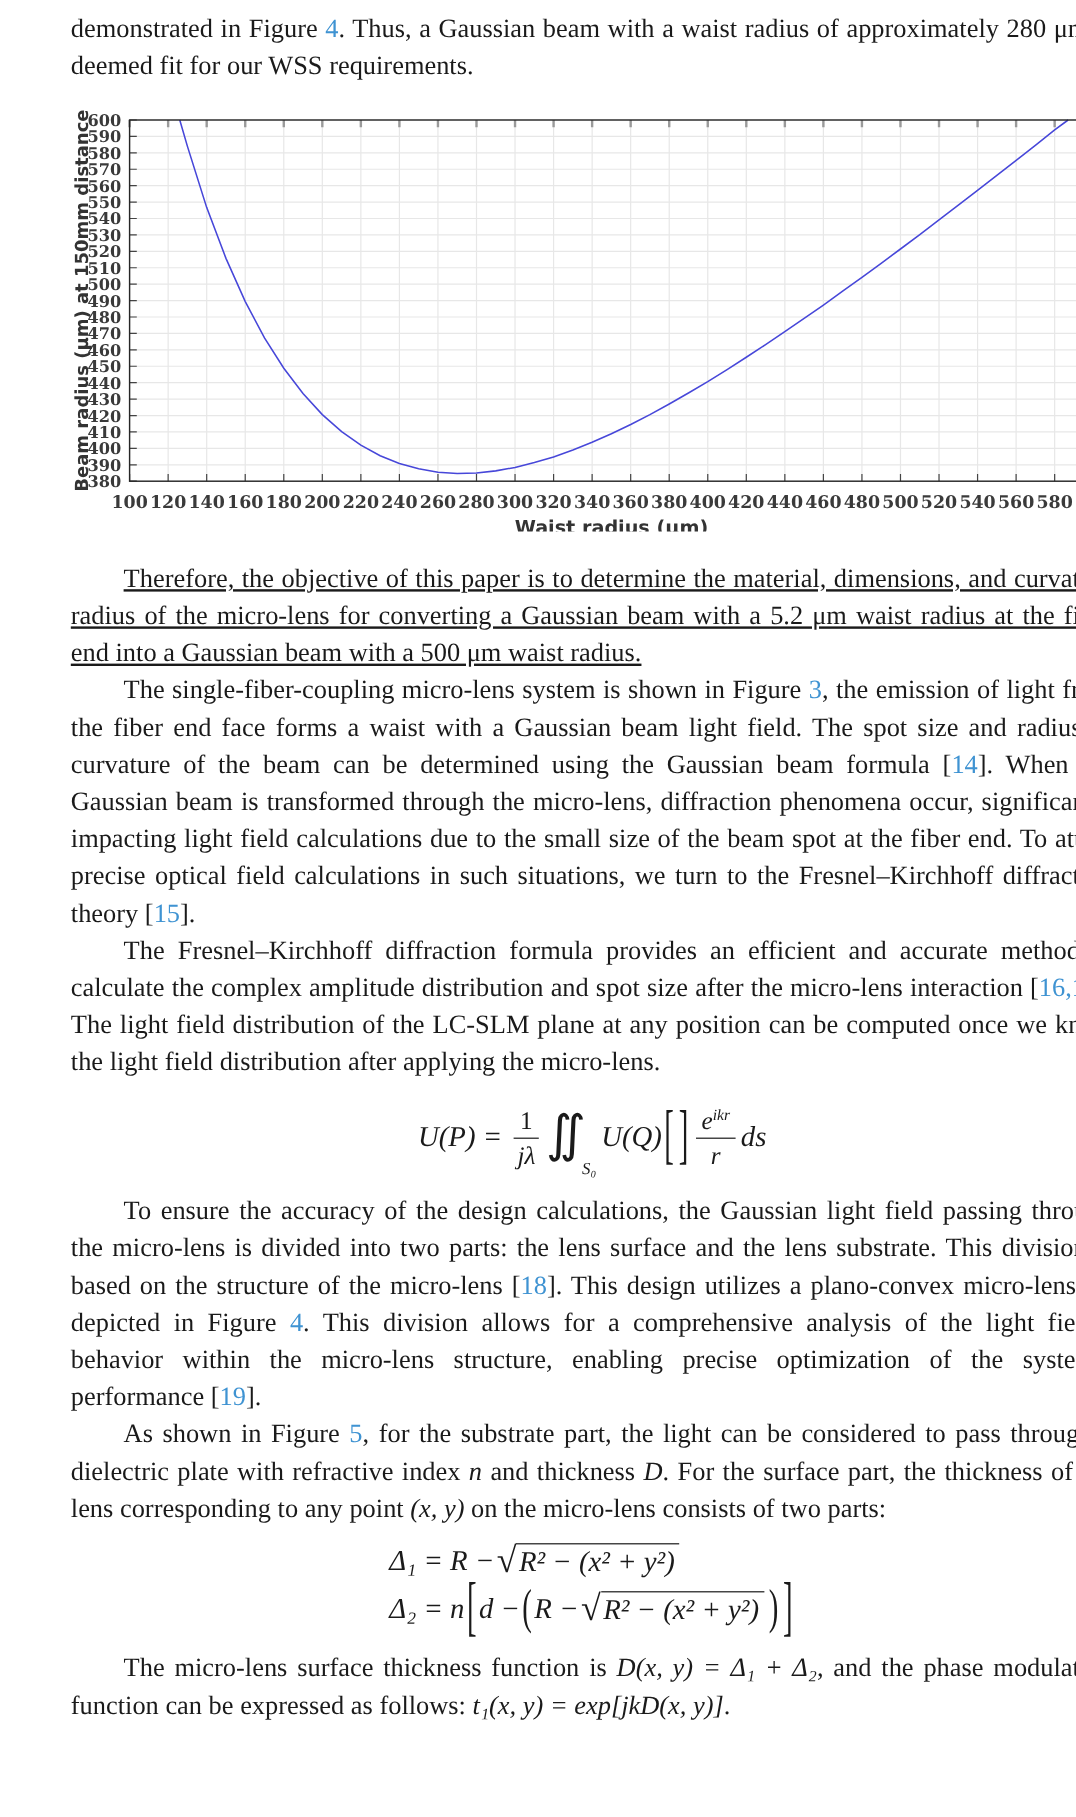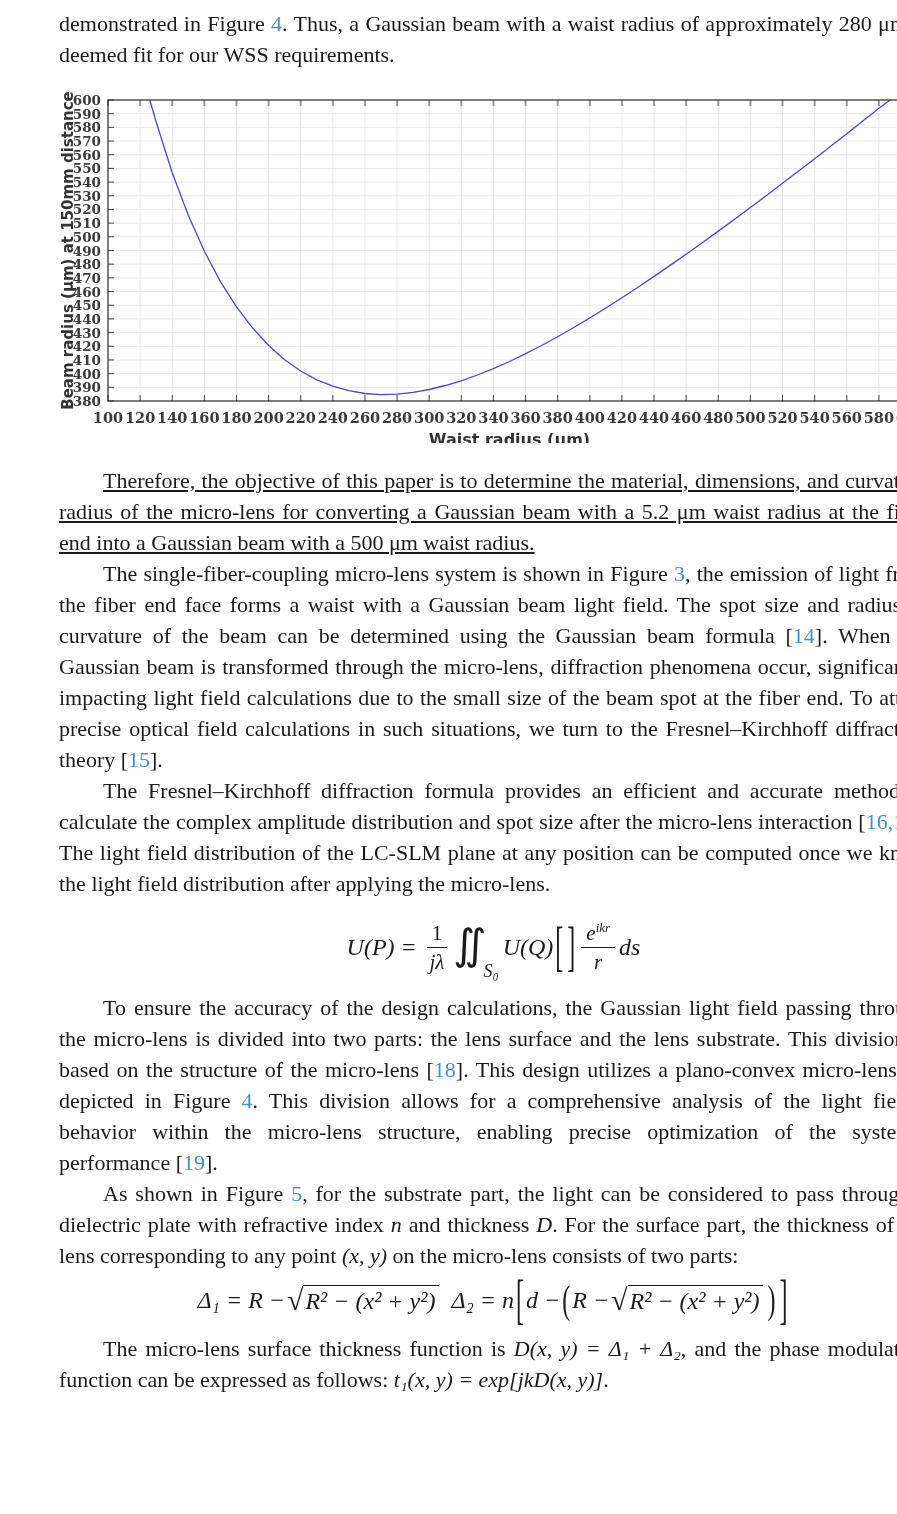--- a/index.html
+++ b/index.html
@@ -32,29 +32,29 @@
   .equation.eq4 { margin:8px 0 8px 0; padding:6px 0; }
   .eq-number { position:absolute; right:6px; top:50%; transform:translateY(-50%);
                font-size:22px; }
   .eq-body { display:inline-flex; align-items:center; font-style:italic; }
   .eq-body .up { font-style:normal; }
   .frac { display:inline-flex; flex-direction:column; align-items:center;
           vertical-align:middle; margin:0 4px; font-size:21px; }
   .frac .num { padding:0 5px 2px 5px; border-bottom:1.6px solid #1a1a1a; line-height:1.15; }
   .frac .den { padding-top:2px; line-height:1.15;text-align:right; }
   .dbl-int { font-style:normal; font-size:42px; line-height:1; margin:0 1px 6px 2px; }
-  .int-sub { font-size:18px; align-self:flex-end; margin:0 4px 0 -4px; transform:translateY(8px); }
+  .int-sub { font-size:14px; align-self:flex-end; margin:0 4px 0 -4px; transform:translateY(8px); }
   .big-bracket { display:inline-block; font-style:normal; font-weight:300;
                  transform:scaleY(2.3); margin:0 2px; }
   .mid-paren { display:inline-block; font-style:normal; font-weight:300;
                transform:scaleY(1.7); margin:0 2px; }
   .sqrt { display:inline-flex; align-items:stretch; margin:0 2px; }
   .sqrt .sign { font-style:normal; font-size:30px; line-height:1; align-self:flex-end; }
   .sqrt .radicand { border-top:1.7px solid #1a1a1a; padding:2px 4px 0 2px; align-self:flex-end; }
-  .eq4-lines { display:inline-flex; align-items:flex-start; gap:10px; }
+  .eq4-lines { display:inline-flex; flex-direction:column; align-items:flex-start; gap:10px; }
   .eq4-line { display:inline-flex; align-items:center; font-style:italic; }
   .sup { font-size:62%; vertical-align:super; }
 </style>
 </head>
 <body>
 
 <div class="page">
 
   <p class="body-text no-indent"><span>demonstrated in Figure </span><span class="seg-link">4</span><span>. Thus, a Gaussian beam with a waist radius of approximately 280 μm is deemed fit for our WSS requirements.</span></p>
 

